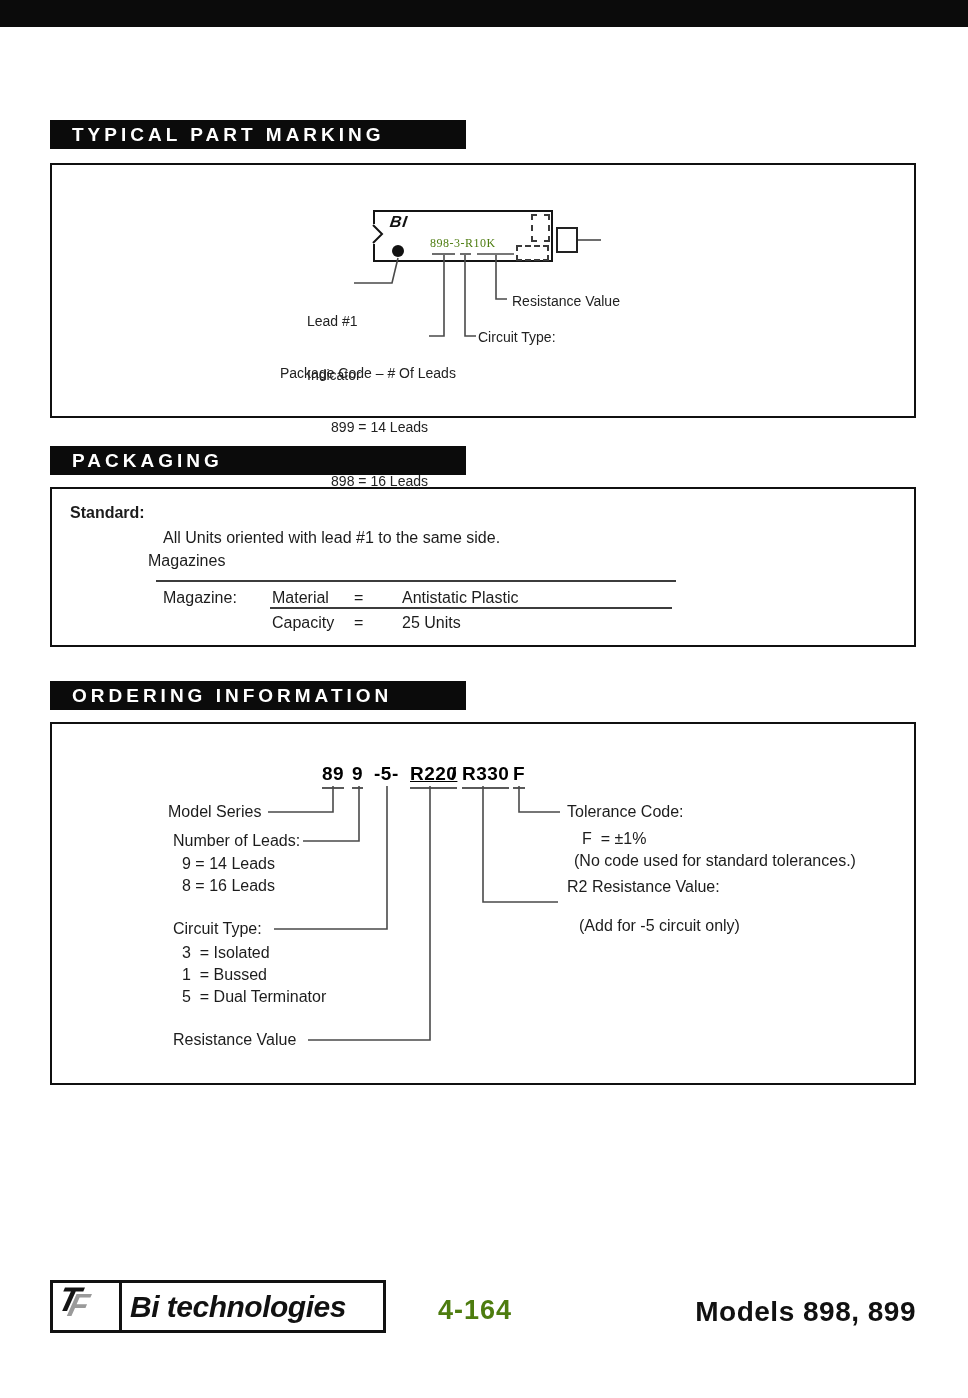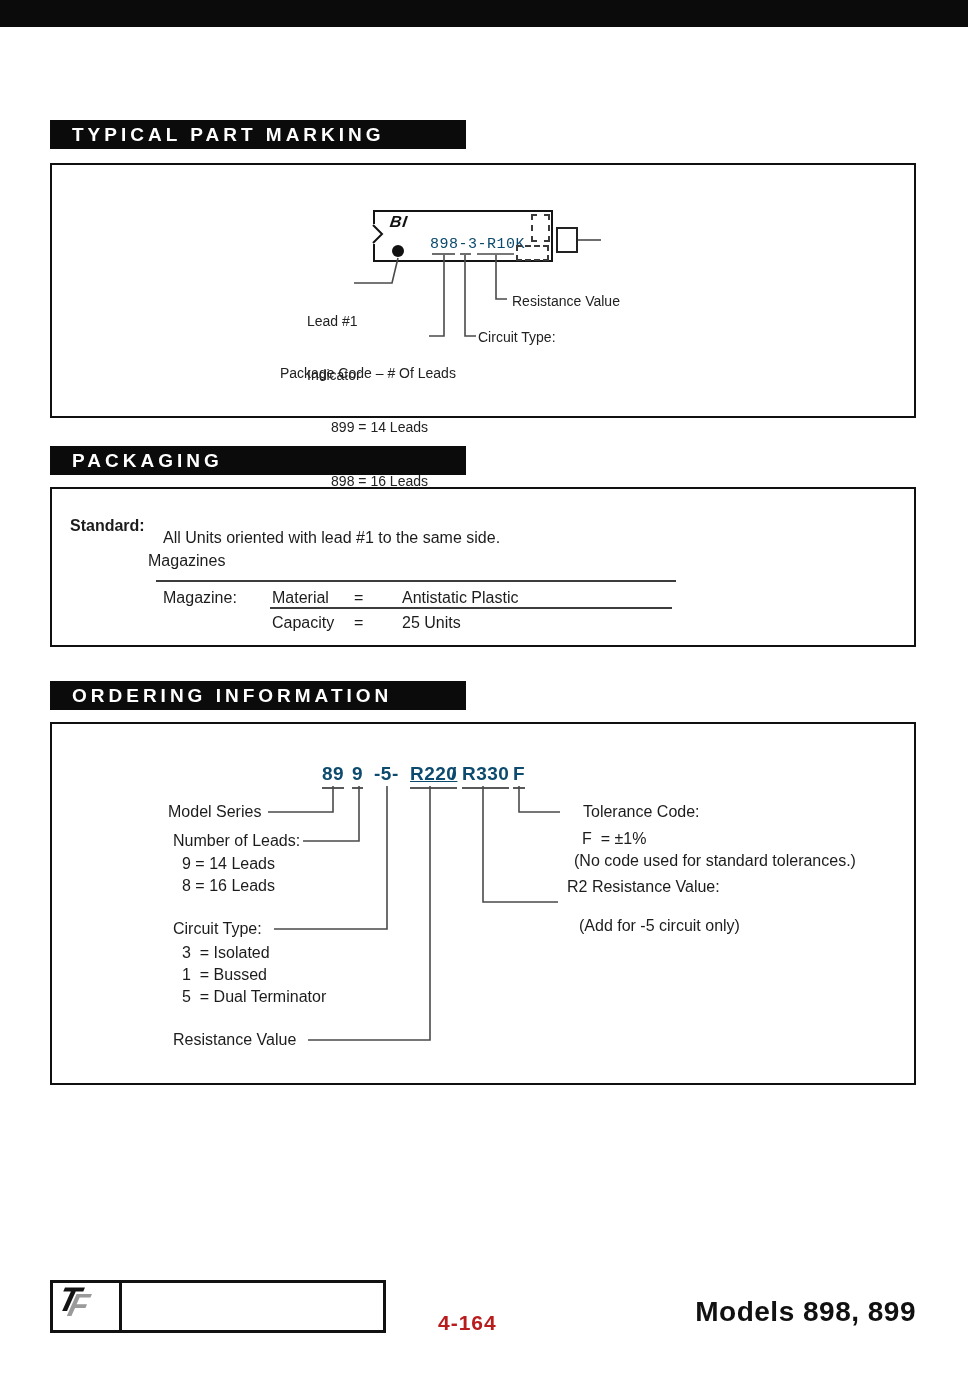--- a/index.html
+++ b/index.html
@@ -8,38 +8,38 @@
   .ab{position:absolute;white-space:pre;}
   .topbar{position:absolute;left:0;top:0;width:968px;height:27px;background:#0b0b0b;}
   .bar{position:absolute;left:50px;width:394px;height:29px;background:#0b0b0b;color:#ffffff;
        font-weight:800;font-size:19px;letter-spacing:4px;line-height:30px;padding-left:22px;}
   .frame{position:absolute;border:2px solid #101010;background:#ffffff;box-sizing:border-box;}
   .svgov{position:absolute;pointer-events:none;}
   
   .chip{position:absolute;left:373px;top:210px;width:180px;height:52px;border:2px solid #141414;box-sizing:border-box;}
   .chipbrand{position:absolute;left:390px;top:213px;font-style:italic;font-weight:900;font-size:16px;letter-spacing:1px;transform:skewX(-8deg);color:#111;}
   .chipdot{position:absolute;left:392px;top:245px;width:12px;height:12px;border-radius:50%;background:#111;}
-  .chippn{position:absolute;left:430px;top:236px;font-family:Liberation Mono, monospace;font-size:15px;letter-spacing:0.5px;color:#0c4a6e;}
+  .chippn{position:absolute;left:430px;top:236px;font-family:Liberation Serif, serif;font-size:12px;letter-spacing:0.5px;color:#4d7c0f;}
   .dashbox{position:absolute;border:2px dashed #3a3a3a;box-sizing:border-box;background:transparent;}
   .tabbox{position:absolute;left:556px;top:227px;width:22px;height:26px;border:2px solid #222;box-sizing:border-box;background:#fff;}
   .dlab{font-size:14px;line-height:18px;color:#222;}
   
   .plab{font-size:16px;line-height:20px;color:#1c1c1c;}
   .rule{position:absolute;height:2px;background:#3c3c3c;}
   
   .olab{font-size:16px;line-height:18px;color:#1c1c1c;}
-  .pnseg{position:absolute;top:763px;font-weight:bold;font-size:19px;color:#0c4a6e;letter-spacing:0.5px;white-space:pre;}
+  .pnseg{position:absolute;top:763px;font-weight:bold;font-size:19px;color:#000000;letter-spacing:0.5px;white-space:pre;}
   .pnu{border-bottom:2px solid #5a5a5a;padding-bottom:2px;}
   
   .logobox{position:absolute;left:50px;top:1280px;width:336px;height:53px;border:3px solid #111;box-sizing:border-box;background:#fff;display:flex;align-items:center;}
   .markcell{position:relative;width:66px;height:100%;border-right:3px solid #111;flex:0 0 auto;}
   .tt-back{position:absolute;left:16px;top:6px;font-style:italic;font-weight:900;font-size:32px;color:#9a9a9a;transform:skewX(-14deg);line-height:1;}
   .tt-front{position:absolute;left:6px;top:-1px;font-style:italic;font-weight:900;font-size:34px;color:#131313;transform:skewX(-14deg);line-height:1;}
   .brandtext{font-style:italic;font-weight:bold;font-size:30px;letter-spacing:-0.5px;color:#111;padding-left:8px;white-space:pre;}
-  .pageno{position:absolute;left:438px;top:1295px;font-weight:bold;font-size:21px;letter-spacing:1px;color:#b91c1c;margin-top:16px;}
+  .pageno{position:absolute;left:438px;top:1295px;font-weight:bold;font-size:27px;letter-spacing:1px;color:#4d7c0f;}
   .models{position:absolute;right:52px;top:1296px;font-weight:bold;font-size:28px;letter-spacing:0.5px;color:#111;text-align:center;}
 </style>
 </head>
 <body>
 
 <div class="page">
 
   <div class="topbar"></div>
 
   <div class="bar" style="top:120px;">TYPICAL PART MARKING</div>
@@ -76,21 +76,21 @@
     <div>Package Code – # Of Leads</div>
     <div>899 = 14 Leads</div>
     <div>898 = 16 Leads</div>
   </div>
   <div class="ab dlab" style="left:478px;top:328px;">Circuit Type:</div>
   <div class="ab dlab" style="left:512px;top:292px;">Resistance Value</div>
 
   <div class="bar" style="top:446px;">PACKAGING</div>
   <div class="frame" style="left:50px;top:487px;width:866px;height:160px;"></div>
 
-  <div class="ab plab" style="left:70px;top:516px;font-weight:bold;text-align:center;">Standard:</div>
+  <div class="ab plab" style="left:70px;top:503px;font-weight:bold;text-align:center;">Standard:</div>
   <div class="ab plab" style="left:148px;top:503px;margin-top:48px;">Magazines</div>
   <div class="ab plab" style="left:163px;top:528px;">All Units oriented with lead #1 to the same side.</div>
 
   <div class="rule" style="left:156px;top:580px;width:520px;"></div>
   <div class="ab plab" style="left:163px;top:588px;">Magazine:</div>
   <div class="ab plab" style="left:272px;top:588px;">Material</div>
   <div class="ab plab" style="left:354px;top:588px;">=</div>
   <div class="ab plab" style="left:402px;top:588px;">Antistatic Plastic</div>
   <div class="rule" style="left:270px;top:607px;width:402px;"></div>
   <div class="ab plab" style="left:272px;top:613px;">Capacity</div>
@@ -122,28 +122,29 @@
   <div class="ab olab" style="left:168px;top:803px;">Model Series</div>
   <div class="ab olab" style="left:173px;top:832px;">Number of Leads:</div>
   <div class="ab olab" style="left:182px;top:855px;">9 = 14 Leads</div>
   <div class="ab olab" style="left:182px;top:877px;">8 = 16 Leads</div>
   <div class="ab olab" style="left:173px;top:920px;">Circuit Type:</div>
   <div class="ab olab" style="left:182px;top:944px;">3  = Isolated</div>
   <div class="ab olab" style="left:182px;top:966px;">1  = Bussed</div>
   <div class="ab olab" style="left:182px;top:988px;">5  = Dual Terminator</div>
   <div class="ab olab" style="left:173px;top:1031px;">Resistance Value</div>
 
-  <div class="ab olab" style="left:567px;top:803px;margin-left:16px;">Tolerance Code:</div>
+  <div class="ab olab" style="left:567px;top:803px;">Tolerance Code:</div>
   <div class="ab olab" style="left:582px;top:830px;">F  = ±1%</div>
   <div class="ab olab" style="left:574px;top:852px;">(No code used for standard tolerances.)</div>
   <div class="ab olab" style="left:567px;top:878px;">R2 Resistance Value:</div>
   <div class="ab olab" style="left:579px;top:917px;">(Add for -5 circuit only)</div>
 
   <div class="logobox">
     <div class="markcell">
       <span class="tt-back">F</span>
       <span class="tt-front">T</span>
     </div>
+    <div class="brandtext">Bi technologies</div>
   </div>
   <div class="pageno">4-164</div>
   <div class="models">Models 898, 899</div>
 
 </div>
 
 </body></html>

